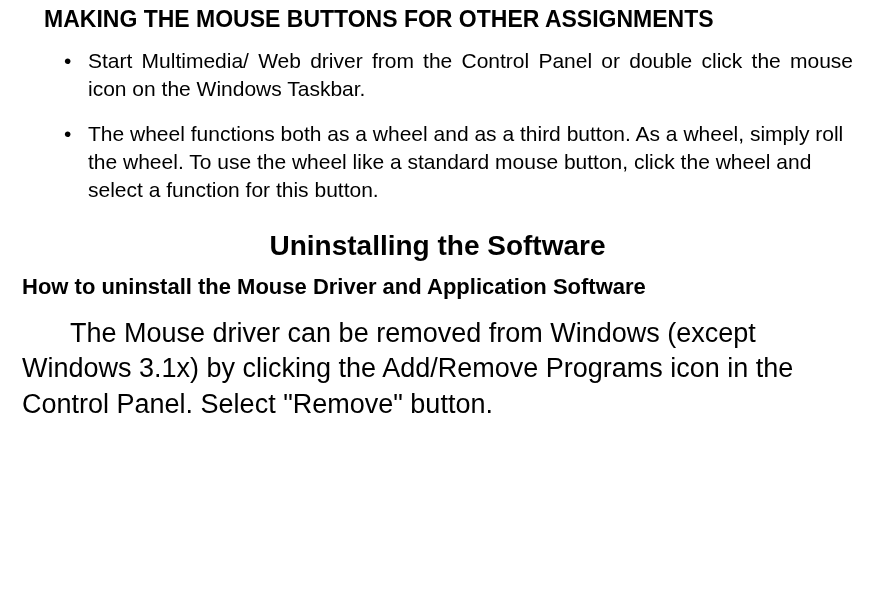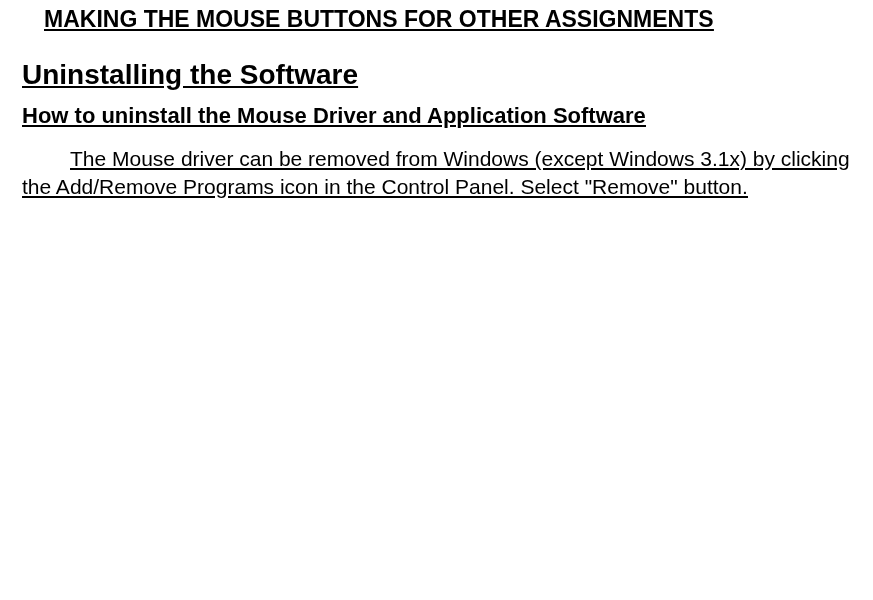--- a/index.html
+++ b/index.html
@@ -1,19 +1,18 @@
 <!DOCTYPE html>
 <html><head>
   <meta charset="utf-8">
   <style>
     * {
       margin: 0;
       padding: 0;
       box-sizing: border-box;
-      text-decoration: underline;
     }
     body {
       font-family: Arial, Helvetica, sans-serif;
       background: #ffffff;
       color: #000000;
       width: 873px;
       height: 600px;
       padding: 6px 20px 8px 20px;
       overflow: hidden;
     }
@@ -43,39 +42,42 @@
       font-size: 21px;
     }
     .bullet-item.justified {
       text-align: justify;
     }
     .doc-heading-2 {
       font-size: 28px;
       font-weight: bold;
       margin-bottom: 12px;
       padding-left: 2px;
+      text-align: center;
     }
     .doc-heading-3 {
       font-size: 22px;
       font-weight: bold;
       margin-bottom: 16px;
       padding-left: 2px;
     }
     .paragraph {
-      font-size: 21px;
+      font-size: 27px;
       line-height: 1.32;
       padding-left: 2px;
       text-indent: 48px;
     }
   </style>
 </head>
 <body>
 
 <h2 class="doc-heading-1">MAKING THE MOUSE BUTTONS FOR OTHER ASSIGNMENTS</h2>
 
 <ul class="bullet-list">
+  <li class="bullet-item justified">Start Multimedia/ Web driver from the Control Panel or double click the mouse icon on the Windows Taskbar.</li>
+  <li class="bullet-item">The wheel functions both as a wheel and as a third button. As a wheel, simply roll the wheel. To use the wheel like a standard mouse button, click the wheel and select a function for this button.</li>
 </ul>
 
 <h1 class="doc-heading-2">Uninstalling the Software</h1>
 
 <h3 class="doc-heading-3">How to uninstall the Mouse Driver and Application Software</h3>
 
 <p class="paragraph">The Mouse driver can be removed from Windows (except Windows 3.1x) by clicking the Add/Remove Programs icon in the Control Panel. Select "Remove" button.</p>
 
 </body></html>

